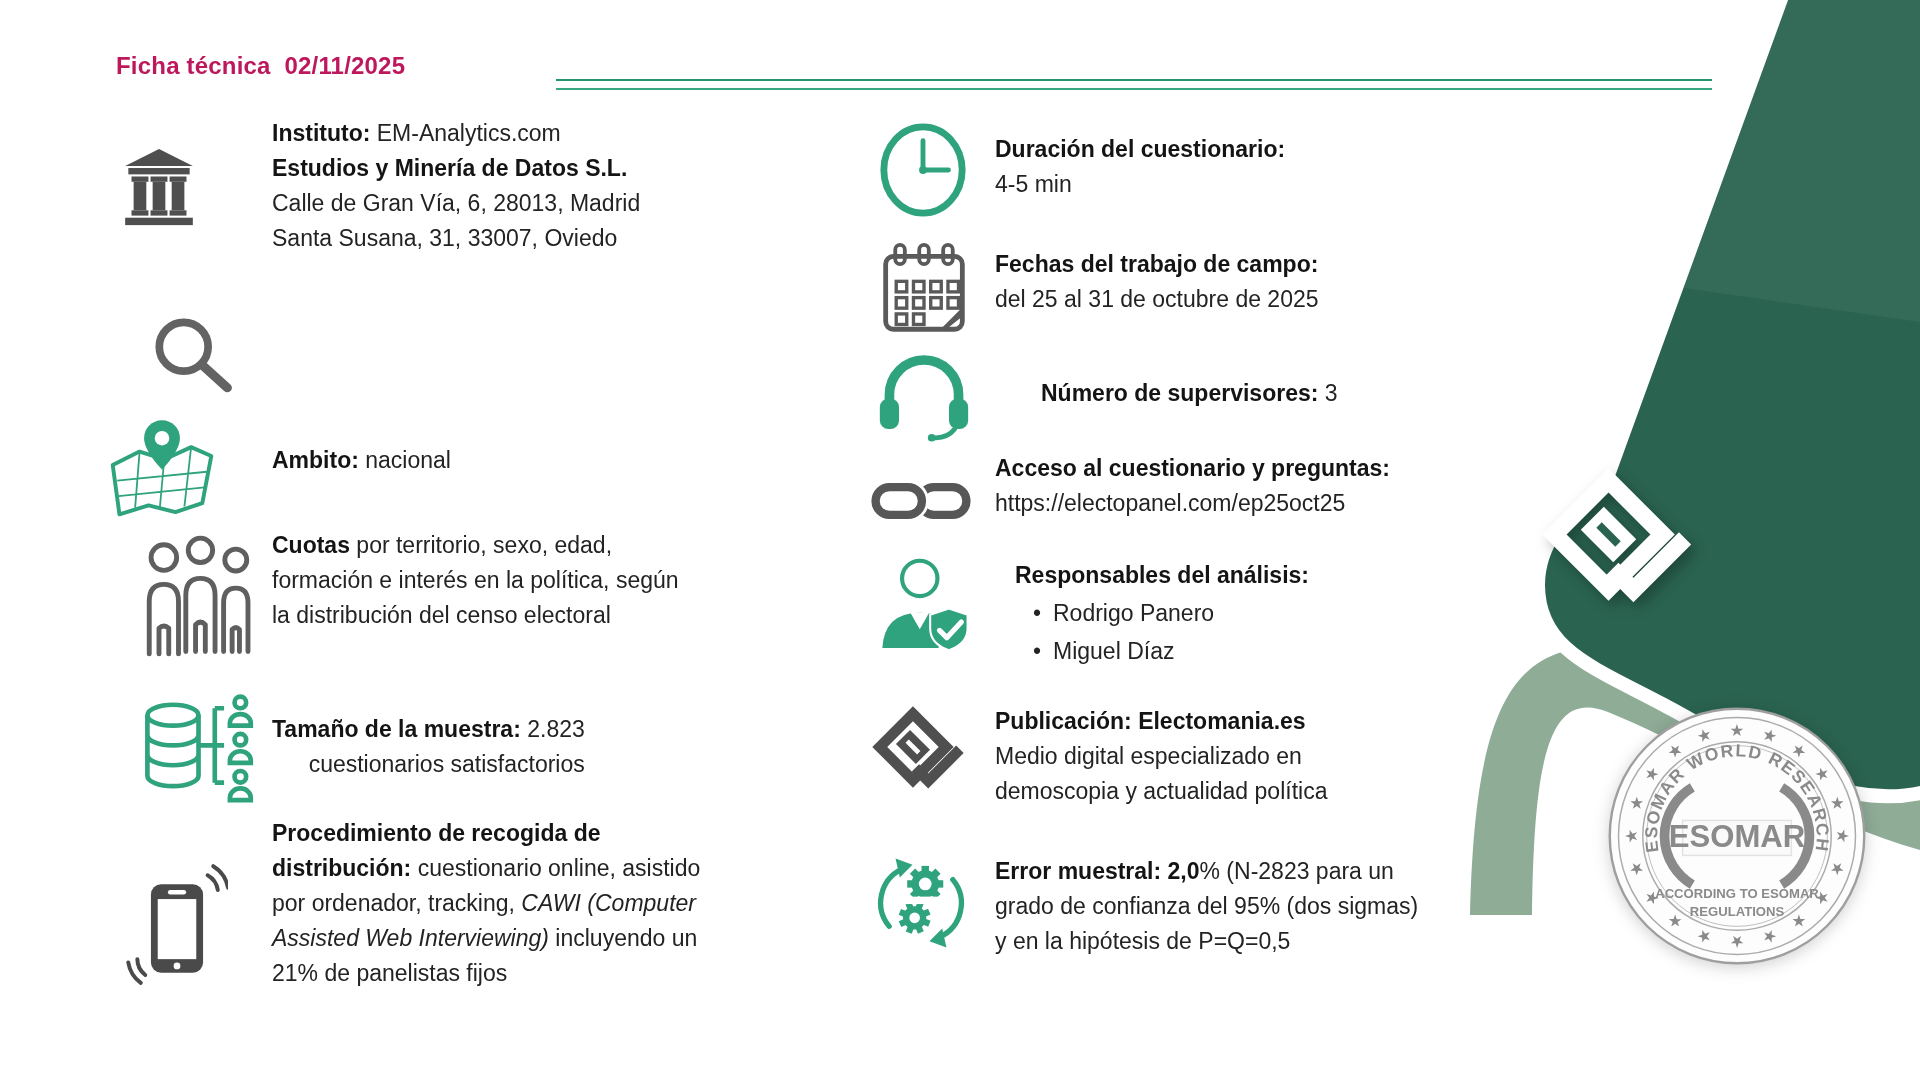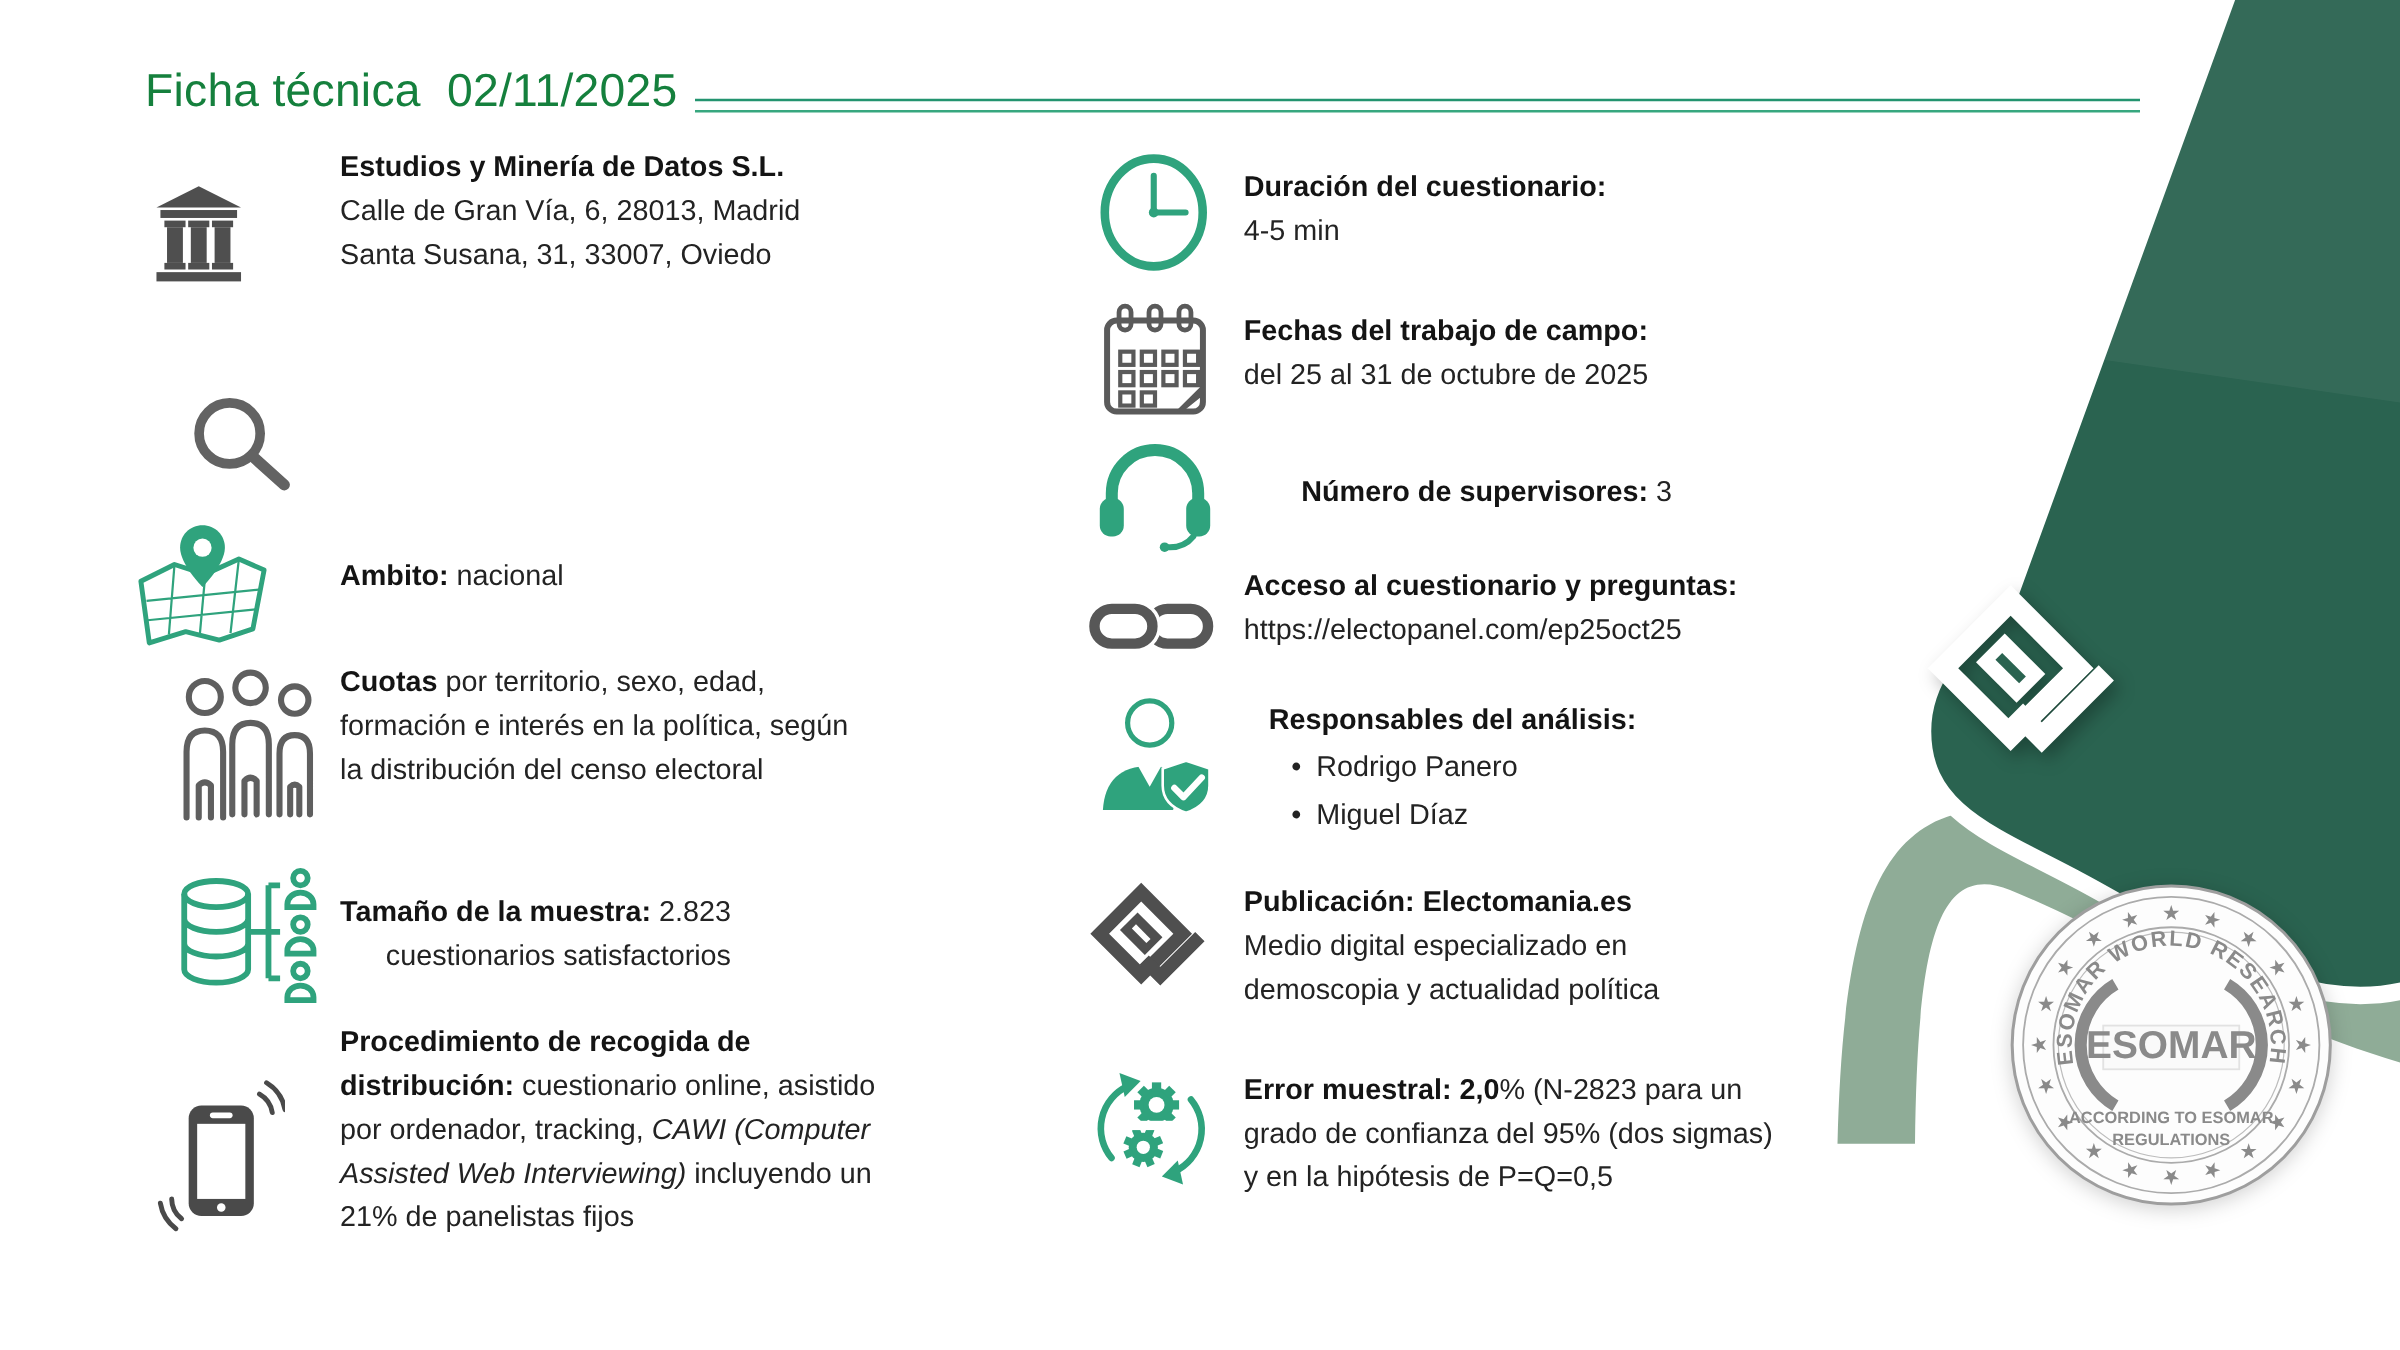--- a/index.html
+++ b/index.html
@@ -1,19 +1,19 @@
 <!DOCTYPE html>
 <html><head>
 <meta charset="utf-8">
 <style>
   html,body{margin:0;padding:0;background:#ffffff;}
   #stage{position:relative;width:1920px;height:1080px;background:#ffffff;overflow:hidden;
          font-family:"Liberation Sans","DejaVu Sans",sans-serif;color:#222;}
   .abs{position:absolute;}
-  .title{font-size:37px;font-weight:400;color:#15803d;letter-spacing:.2px;}
+  .title{font-size:24px;font-weight:700;color:#be185d;letter-spacing:.2px;}
   .hline{position:absolute;height:2px;}
   .txt{position:absolute;font-size:23px;line-height:35px;color:#232323;white-space:nowrap;}
   .txt .b{font-weight:700;color:#141414;}
   .txt .i{font-style:italic;}
   .bullet{position:relative;padding-left:38px;line-height:38px;}
   .bullet::before{content:"•";position:absolute;left:18px;}
   .lh38{line-height:38px;}
   .iconbox{position:absolute;}
   .iconbox svg{width:100%;height:100%;display:block;}
   #brandlogo{filter:drop-shadow(5px 6px 7px rgba(0,0,0,.28));}
@@ -102,20 +102,21 @@
       <rect x="37" y="25" width="16" height="4" rx="2" fill="#ffffff"></rect>
       <circle cx="45" cy="92" r="3" fill="#ffffff"></circle>
       <path d="M72,12 A18,18 0 0 1 81,25" stroke="#4A4A4A" stroke-width="3.5" fill="none" stroke-linecap="round"></path>
       <path d="M77,4 A28,28 0 0 1 90,23" stroke="#4A4A4A" stroke-width="3.5" fill="none" stroke-linecap="round"></path>
       <path d="M10,86 A18,18 0 0 0 17,100" stroke="#4A4A4A" stroke-width="3.5" fill="none" stroke-linecap="round"></path>
       <path d="M2,89 A28,28 0 0 0 13,107" stroke="#4A4A4A" stroke-width="3.5" fill="none" stroke-linecap="round"></path>
     </svg>
   </div>
 
   <div class="txt" style="left:272px;top:116px;">
+    <div><span class="b">Instituto:</span><span> EM-Analytics.com</span></div>
     <div class="b">Estudios y Minería de Datos S.L.</div>
     <div>Calle de Gran Vía, 6, 28013, Madrid</div>
     <div>Santa Susana, 31, 33007, Oviedo</div>
   </div>
 
 
   <div class="txt" style="left:272px;top:443px;">
     <div><span class="b">Ambito:</span><span> nacional</span></div>
   </div>
 

